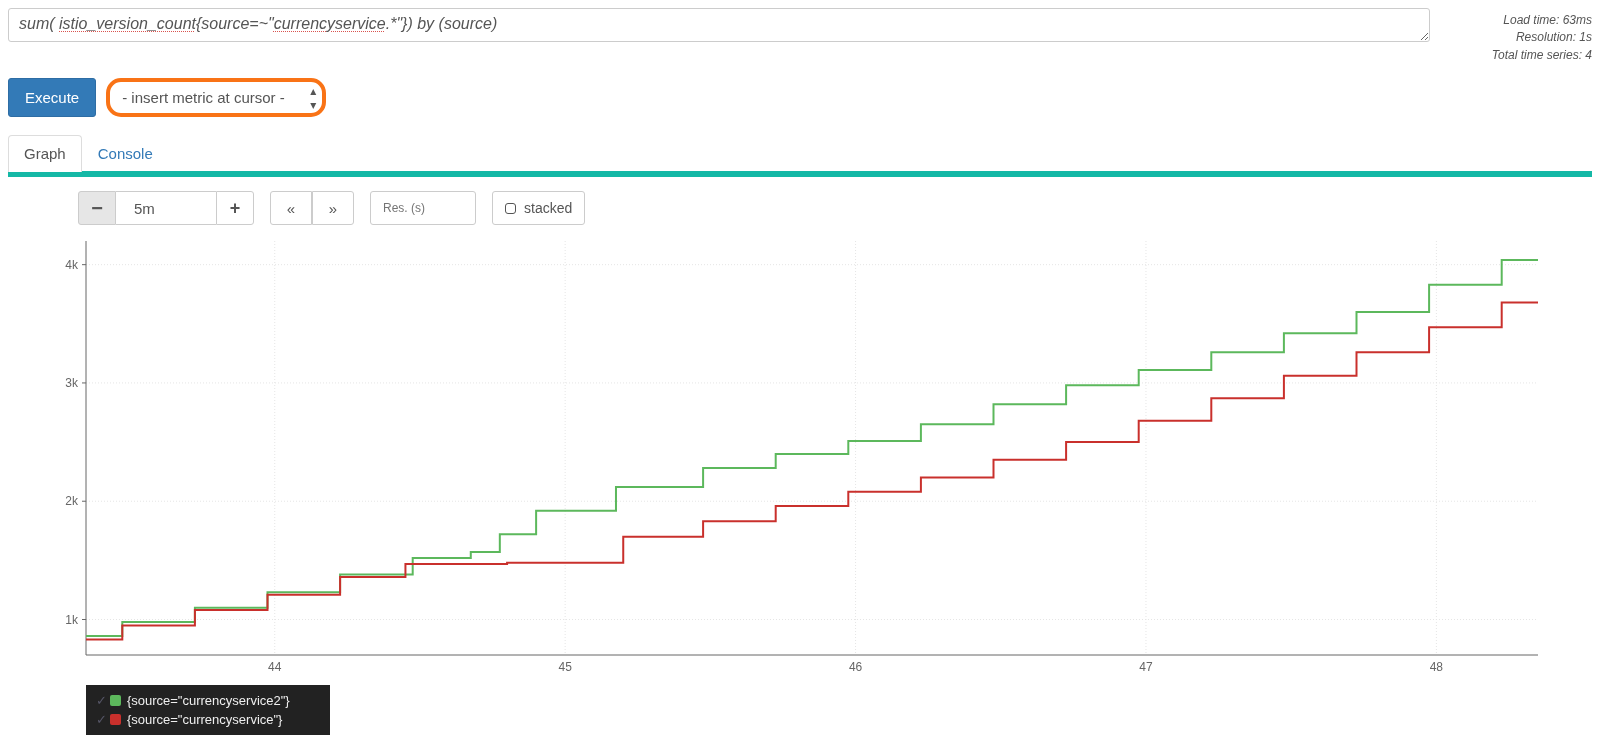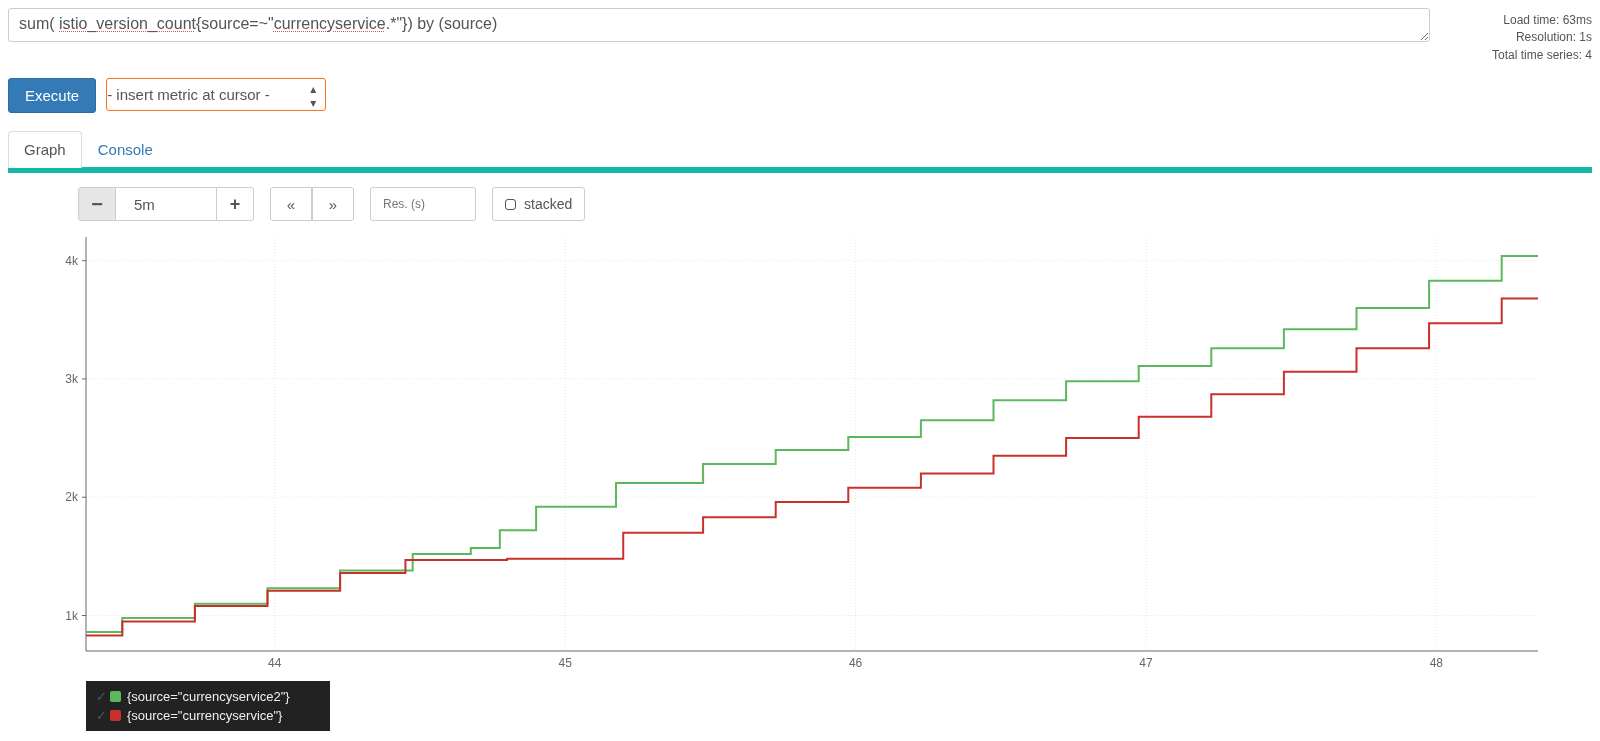--- a/index.html
+++ b/index.html
@@ -1,23 +1,23 @@
 <!DOCTYPE html>
 <html><head>
 <meta charset="utf-8">
 <style>
 * { box-sizing: border-box; margin: 0; padding: 0; }
 body { font-family: "Helvetica Neue", Helvetica, Arial, sans-serif; font-size: 14px; color: #333; background: #fff; padding: 8px; }
-.top-row { display: flex; gap: 12px; align-items: flex-start; }
+.top-row { display: flex; gap: 12px; align-items: flex-start; font-style: italic; }
 .query-container { flex: 1; }
 .stats { font-size: 12px; color: #555; text-align: right; line-height: 1.45; padding-top: 4px; min-width: 150px; }
 .controls-row { display: flex; gap: 10px; margin-top: 14px; }
 .btn-exec { background: #337ab7; color: #fff; border: 1px solid #2e6da4; padding: 8px 16px; border-radius: 3px; font-size: 15px; cursor: pointer; }
 .select-wrap { position: relative; }
-select.metric-select { border: 1px solid #f97316; border-radius: 3px; padding: 7px 30px 7px 0; font-size: 15px; background: #fff; appearance: none; color: #555; min-width: 220px; }
+select.metric-select { border: 4px solid #f97316; border-radius: 15px; padding: 7px 30px 7px 12px; font-size: 15px; background: #fff; appearance: none; color: #555; min-width: 220px; }
 .select-caret { position: absolute; right: 10px; top: 50%; transform: translateY(-50%); pointer-events: none; font-size: 12px; color: #555; }
 .tabs { margin-top: 18px; border-bottom: 6px solid #14b8a6; display: flex; }
 .tab { padding: 9px 15px; border: 1px solid transparent; border-bottom: none; border-radius: 4px 4px 0 0; cursor: pointer; color: #337ab7; font-size: 15px; }
 .tab.active { color: #555; background: #fff; border-color: #ddd; margin-bottom: -1px; }
 .graph-controls { display: flex; gap: 16px; margin: 14px 0 8px 70px; }
 .btn-group { display: flex; }
 .btn-group .gbtn { border: 1px solid #ccc; background: #fff; color: #555; padding: 6px 12px; font-size: 15px; cursor: pointer; height: 34px; display: flex; align-items: center; justify-content: center; }
 .btn-group .gbtn:first-child { border-radius: 3px 0 0 3px; }
 .btn-group .gbtn:last-child { border-radius: 0 3px 3px 0; }
 .btn-group .gbtn.pressed { background: #e6e6e6; }

